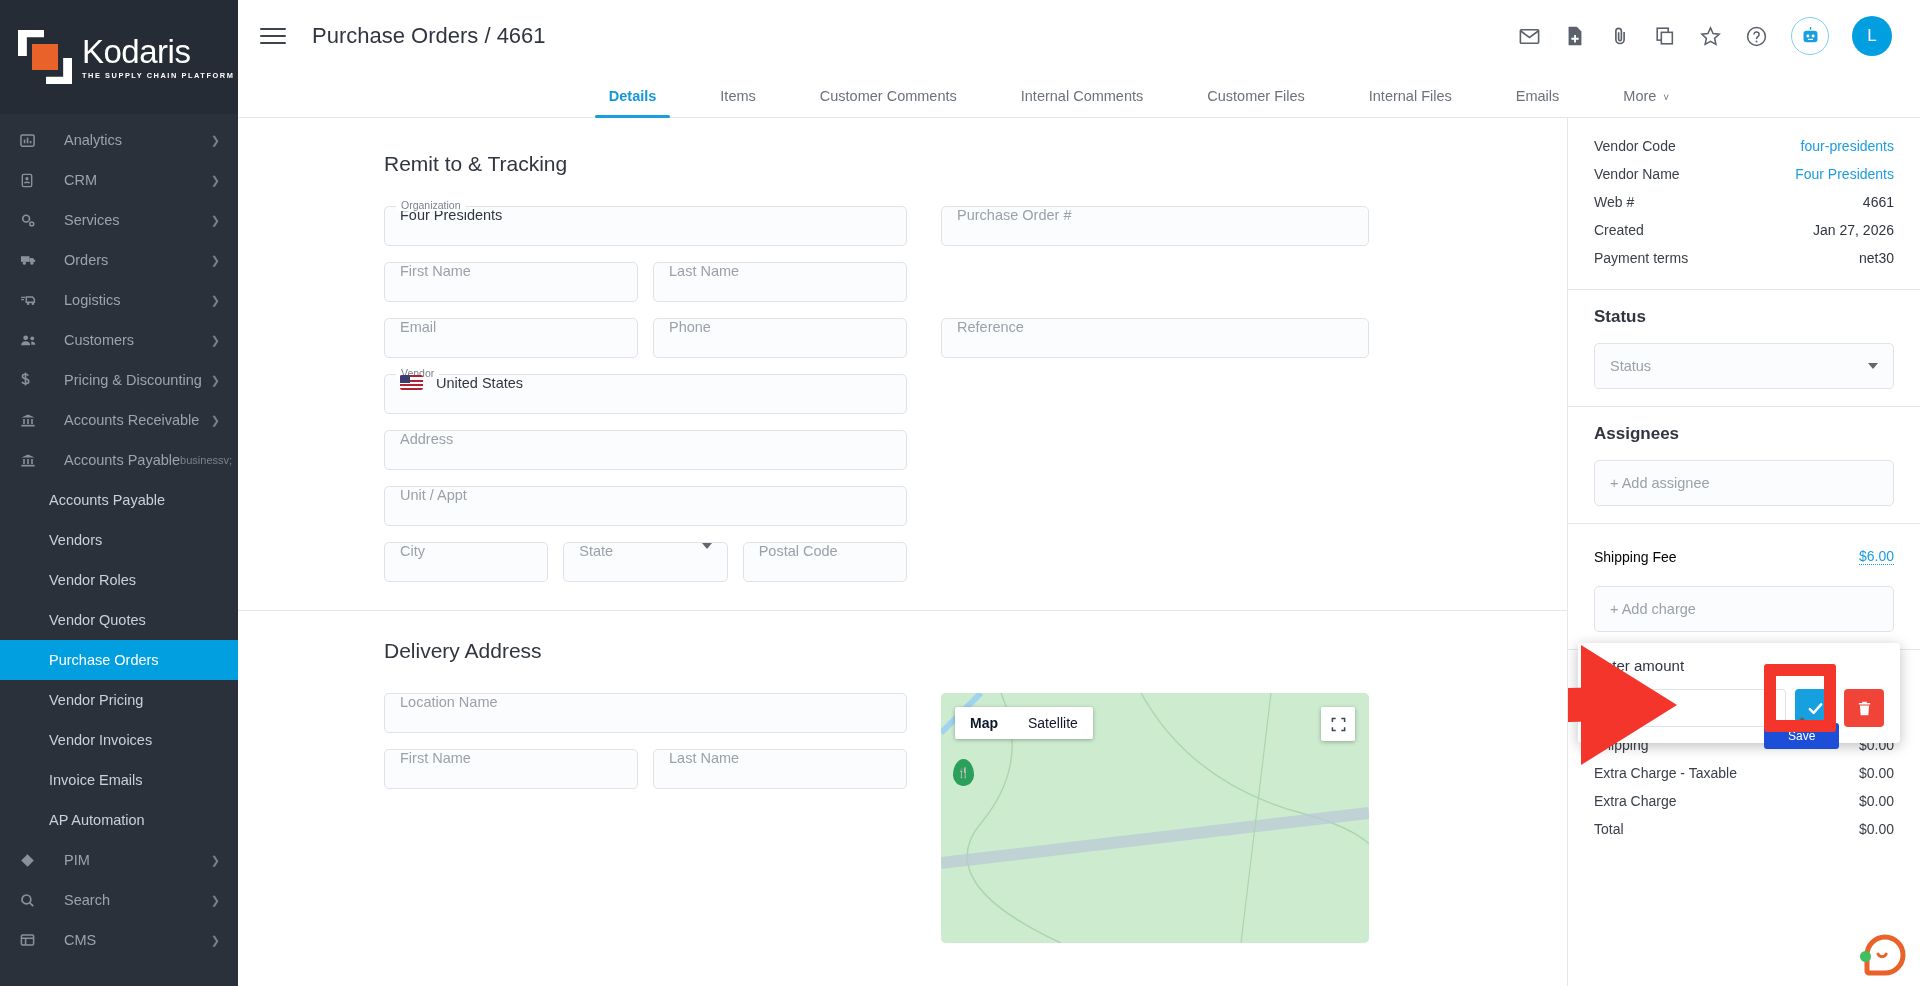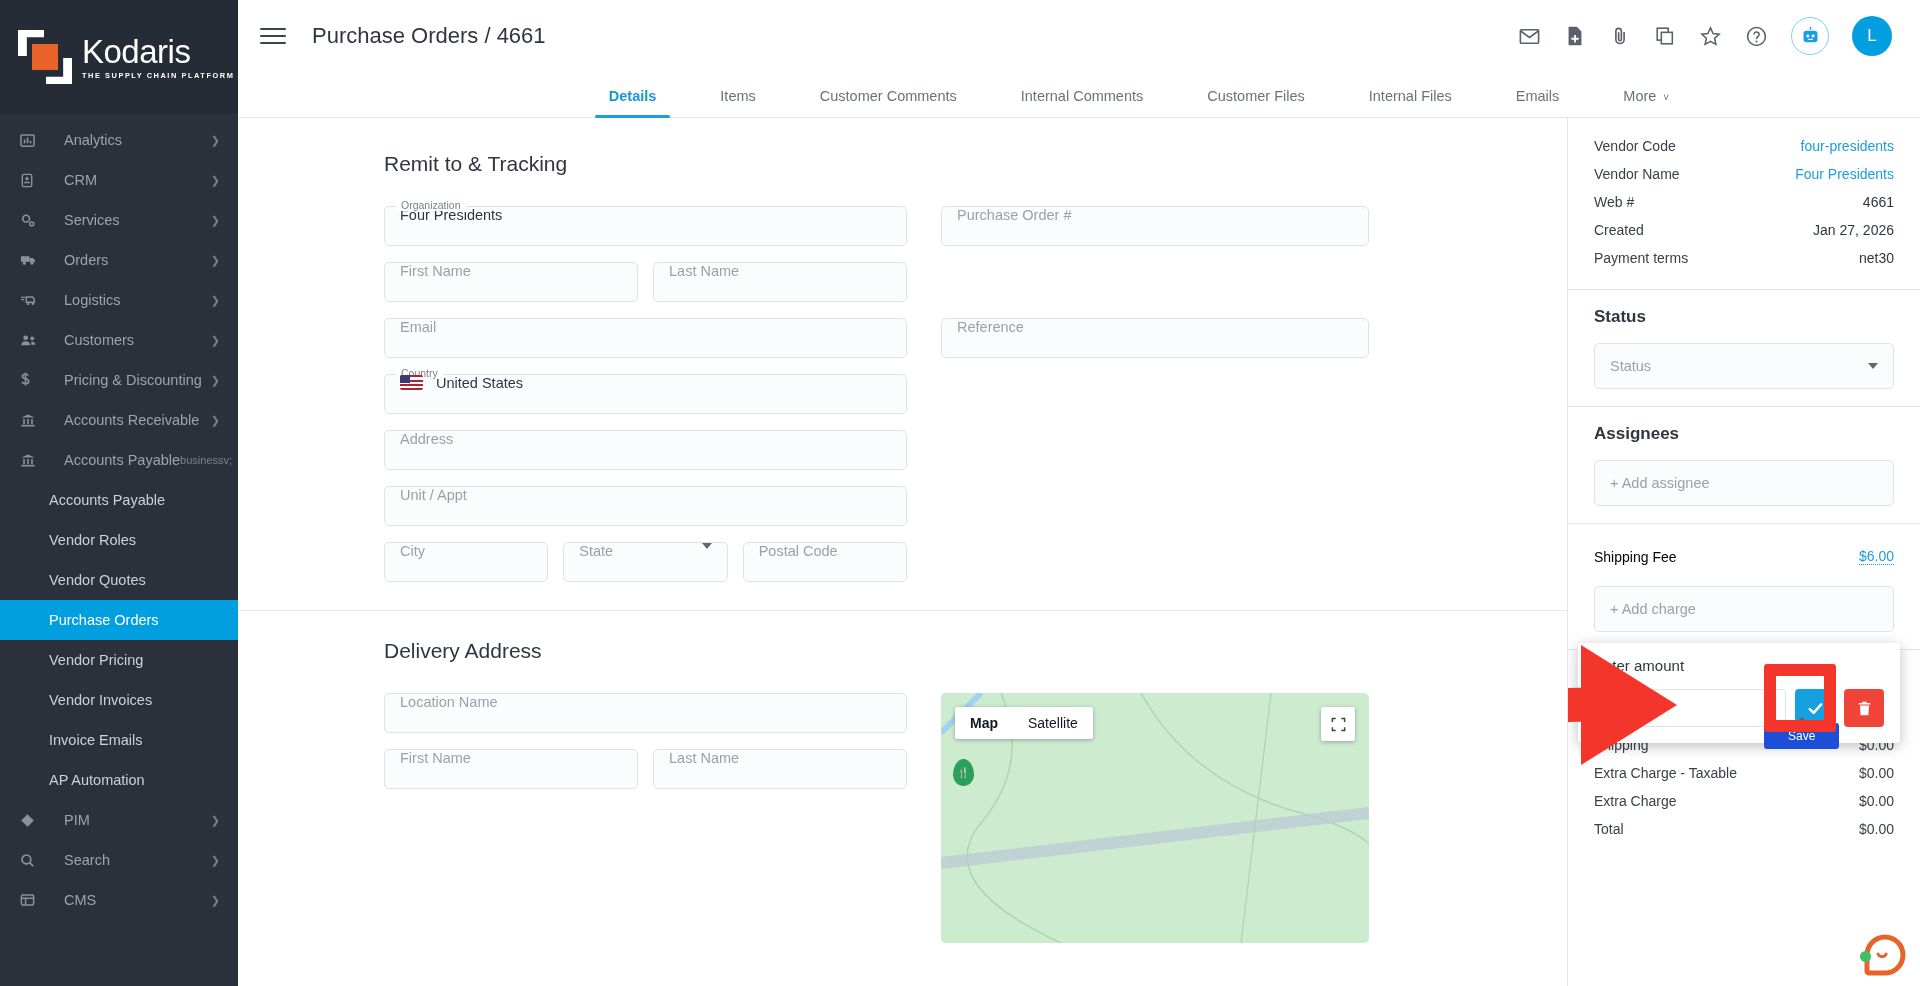--- a/index.html
+++ b/index.html
@@ -334,20 +334,23 @@
           </span>
         <span class="lbl">Accounts Payable</span>
         <span class="chev">
 businessv;</span>
       </div>
 
       <div class="nav-sub">
           <span>Accounts Payable</span>
         </div>
       <div class="nav-sub">
+          <span>Vendors</span>
+        </div>
+      <div class="nav-sub">
           <span>Vendor Roles</span>
         </div>
       <div class="nav-sub">
           <span>Vendor Quotes</span>
         </div>
       <div class="nav-sub active">
           <span>Purchase Orders</span>
         </div>
       <div class="nav-sub">
           <span>Vendor Pricing</span>
@@ -492,32 +495,35 @@
                 <span>Last Name</span>
               </div>
           </div>
         </div>
 
         <div class="frow">
           <div class="fcol-l fgroup">
             <div class="field">
                 <span>Email</span>
               </div>
+            <div class="field">
+                <span>Phone</span>
+              </div>
           </div>
           <div class="fcol-r">
             <div class="field">
                 <span>Reference</span>
               </div>
           </div>
         </div>
 
         <div class="frow">
           <div class="fcol-l">
             <div class="field filled">
-              <span class="flabel">Country</span>
+              <span class="flabel">Vendor</span>
               <span class="flag"></span>
               <span>United States</span>
             </div>
           </div>
           <div class="fcol-r"></div>
         </div>
 
         <div class="frow">
           <div class="fcol-l">
               <div class="field">

